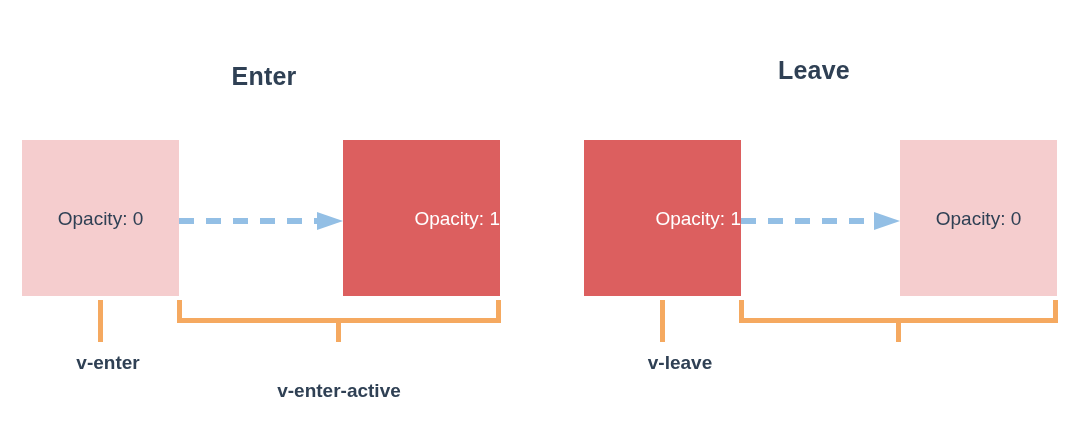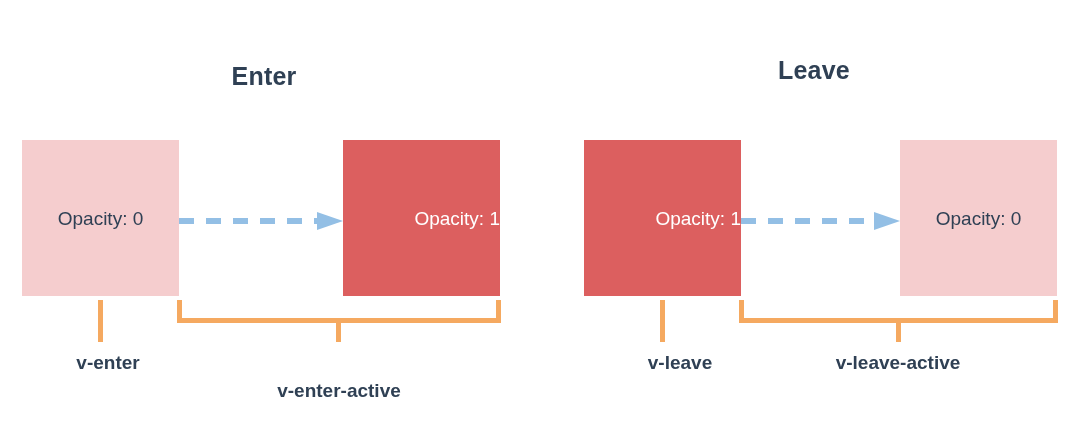--- a/index.html
+++ b/index.html
@@ -163,15 +163,14 @@
   </div>
 
   <div class="tick" id="leave-tick"></div>
 
   <div class="span-bracket" id="leave-span"></div>
 
   <div class="span-stem" id="leave-stem"></div>
 
   <div class="class-label" id="label-v-leave">v-leave</div>
 
-  <div class="class-label" id="label-v-leave-active">v-leave-active</div>
 
 </div>
 
 </body></html>

